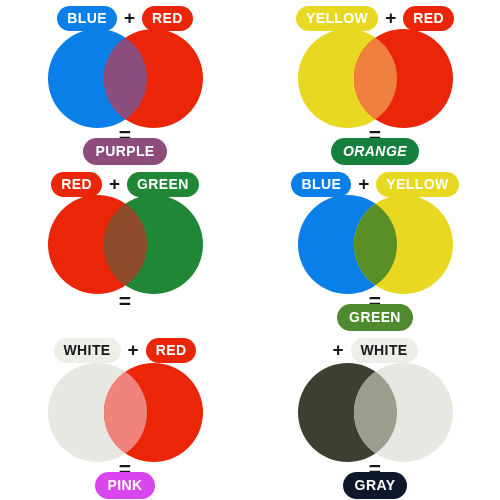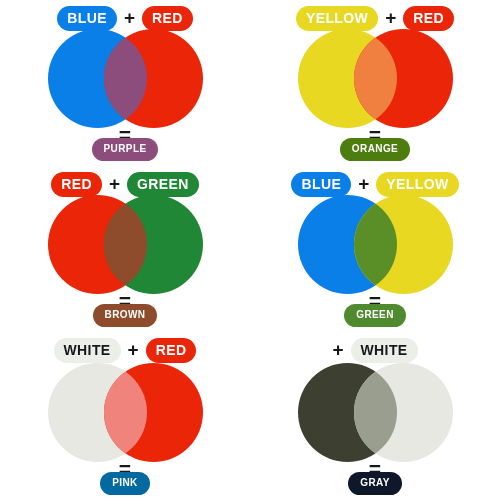--- a/index.html
+++ b/index.html
@@ -120,21 +120,21 @@
   
   .result {
     position: absolute;
     left: 0;
     top: 138px;
     width: 250px;
     text-align: center;
     z-index: 7;
   }
   .result .pill {
-    font-size: 10px;
+    font-size: 14px;
     padding: 6px 12px 7px 12px;
   }
 
   
   .row3 .venn    { top: 31px; }
   .row3 .equals  { top: 126px; }
   .row3 .result  { top: 140px; }
 </style>
 </head>
 <body style="background: rgb(255, 255, 255);">
@@ -163,37 +163,36 @@
         <span class="pill" style="background: rgb(234, 37, 8); color: rgb(255, 255, 255);">RED</span>
       </div>
       <div class="venn">
         <div class="circle left" style="background: rgb(232, 216, 33);"></div>
         <div class="circle right" style="background: rgb(234, 37, 8);"></div>
         <div class="lens-wrap">
           <div class="lens" style="background: rgb(239, 128, 64);"></div>
         </div>
       </div>
       <div class="equals"><span>=</span></div>
-      <div class="result"><span class="pill" style="background: #4d7c0f; color: rgb(255, 255, 255);">ORANGE</span></div>
+      <div class="result"><span class="pill" style="background: #15803d; color: rgb(255, 255, 255); font-style: italic;">ORANGE</span></div>
     </div>
     <div class="panel">
       <div class="operands">
         <span class="pill" style="background: rgb(234, 37, 8); color: rgb(255, 255, 255);">RED</span>
         <span class="plus">+</span>
         <span class="pill" style="background: rgb(31, 135, 53); color: rgb(255, 255, 255);">GREEN</span>
       </div>
       <div class="venn">
         <div class="circle left" style="background: rgb(234, 37, 8);"></div>
         <div class="circle right" style="background: rgb(31, 135, 53);"></div>
         <div class="lens-wrap">
           <div class="lens" style="background: rgb(142, 76, 44);"></div>
         </div>
       </div>
       <div class="equals"><span>=</span></div>
-      <div class="result"><span class="pill" style="background: rgb(142, 76, 44); color: rgb(255, 255, 255);">BROWN</span></div>
     </div>
     <div class="panel">
       <div class="operands">
         <span class="pill" style="background: rgb(11, 127, 232); color: rgb(255, 255, 255);">BLUE</span>
         <span class="plus">+</span>
         <span class="pill" style="background: rgb(232, 216, 33); color: rgb(255, 255, 255);">YELLOW</span>
       </div>
       <div class="venn">
         <div class="circle left" style="background: rgb(11, 127, 232);"></div>
         <div class="circle right" style="background: rgb(232, 216, 33);"></div>
@@ -211,21 +210,21 @@
         <span class="pill" style="background: rgb(234, 37, 8); color: rgb(255, 255, 255);">RED</span>
       </div>
       <div class="venn">
         <div class="circle left" style="background: rgb(231, 232, 226);"></div>
         <div class="circle right" style="background: rgb(234, 37, 8);"></div>
         <div class="lens-wrap">
           <div class="lens" style="background: rgb(240, 132, 124);"></div>
         </div>
       </div>
       <div class="equals"><span>=</span></div>
-      <div class="result"><span class="pill" style="background: #0369a1; color: rgb(255, 255, 255);">PINK</span></div>
+      <div class="result"><span class="pill" style="background: #d946ef; color: rgb(255, 255, 255);">PINK</span></div>
     </div>
     <div class="panel row3">
       <div class="operands">
         <span class="plus">+</span>
         <span class="pill" style="background: rgb(236, 238, 232); color: rgb(22, 24, 26);">WHITE</span>
       </div>
       <div class="venn">
         <div class="circle left" style="background: rgb(61, 64, 48);"></div>
         <div class="circle right" style="background: rgb(231, 232, 226);"></div>
         <div class="lens-wrap">

